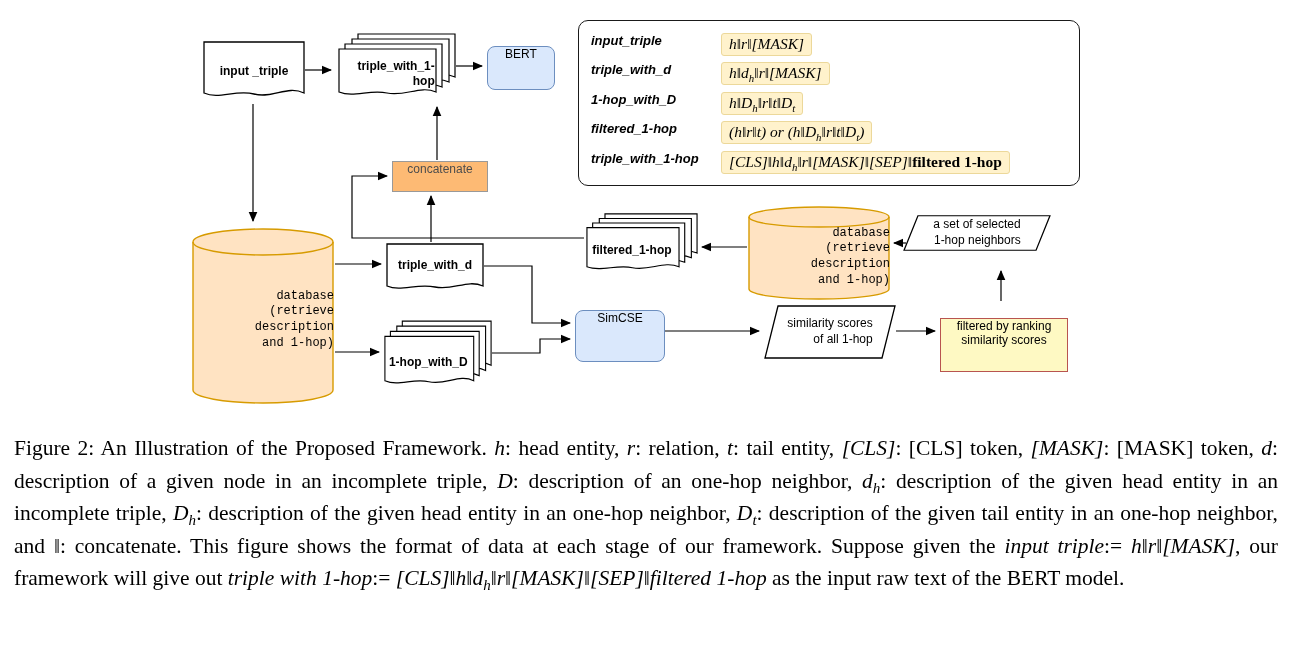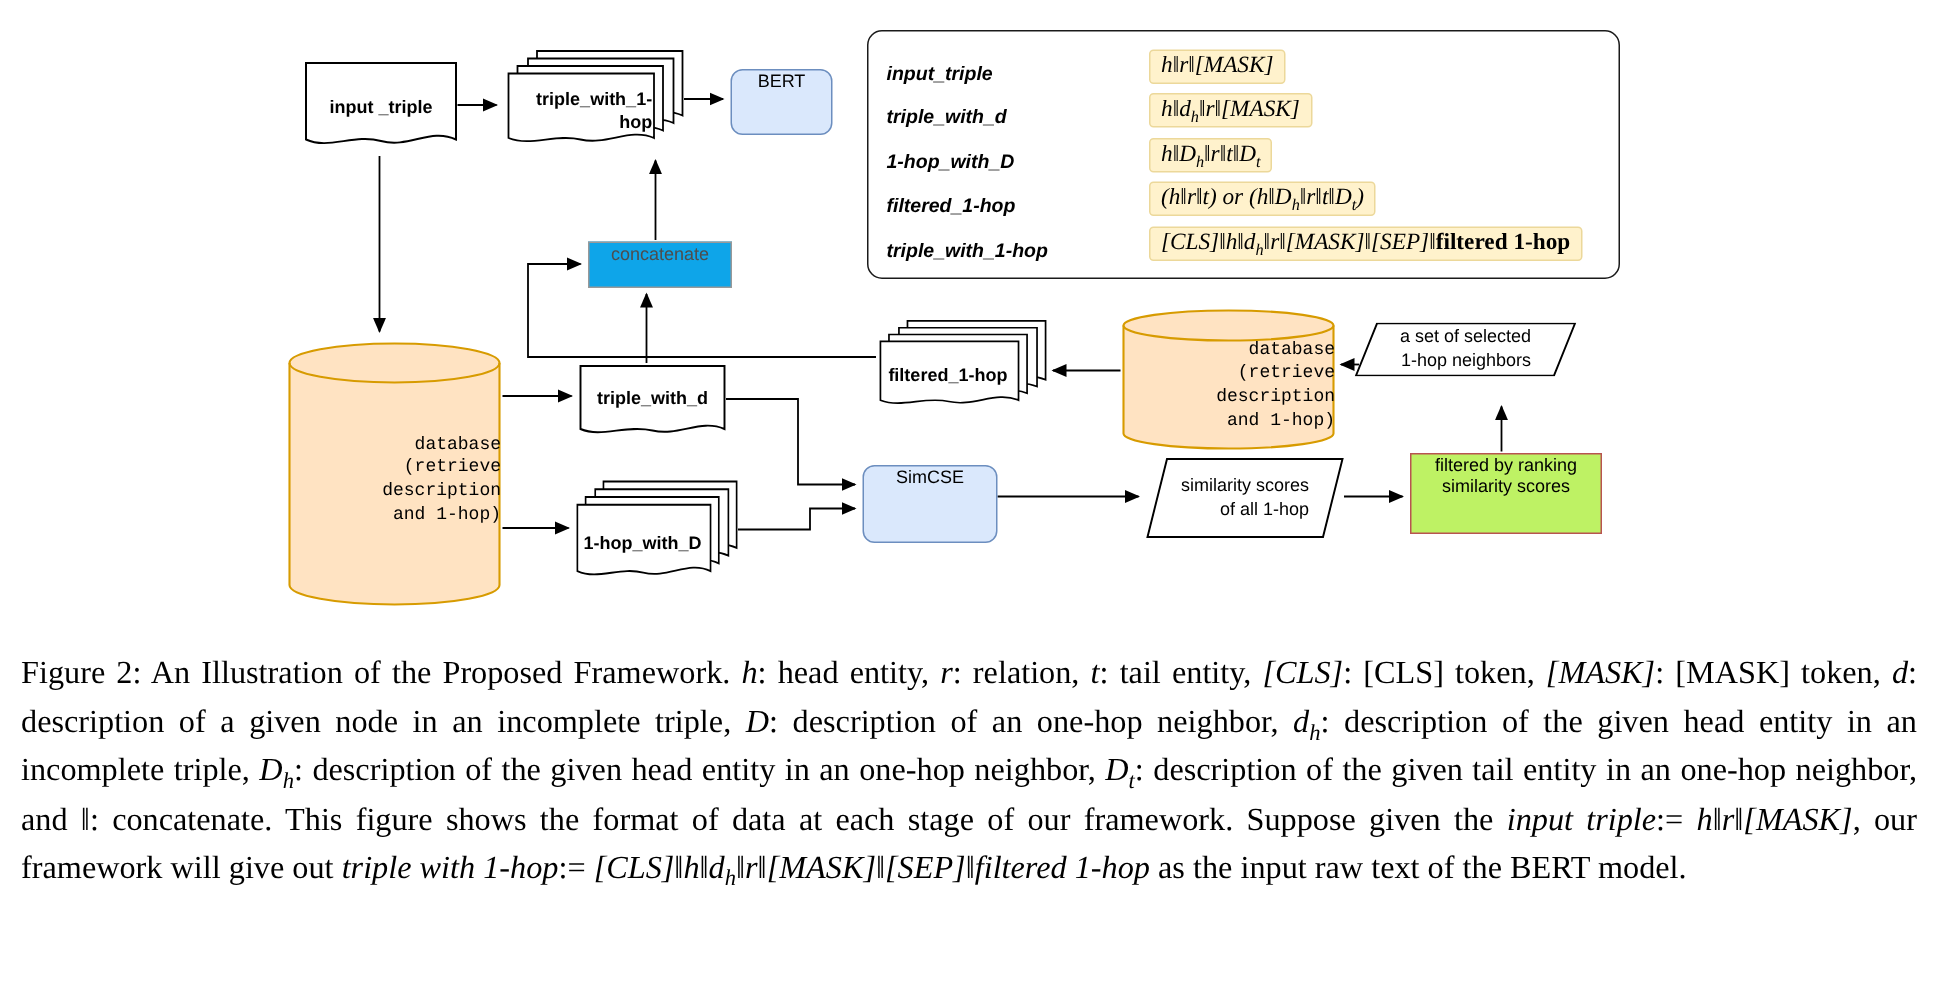--- a/index.html
+++ b/index.html
@@ -8,26 +8,26 @@
   .wires{position:absolute;left:0;top:0;z-index:1;pointer-events:none;}
   .node{position:absolute;z-index:2;}
   .node > svg{position:absolute;inset:0;width:100%;height:100%;}
   .lbl{position:absolute;inset:0;display:flex;align-items:center;justify-content:center;
        text-align:right;font-size:12px;line-height:1.3;white-space:pre-line;z-index:3;}
   .lbl.b{font-weight:700;}
   .lbl.front{left:0;right:18%;top:26%;bottom:4%;}
   .box{position:absolute;z-index:2;box-sizing:border-box;display:flex;align-items:flex-start;
        justify-content:center;text-align:center;font-size:12px;white-space:pre-line;}
   .box.blue{background:#dae8fc;border:1.4px solid #6c8ebf;border-radius:8px;}
-  .box.gray{background:#0ea5e9;border:1.3px solid #999;color:#4d4d4d;}
-  .box.pink{background:#bef264;border:1.4px solid #b85450;}
+  .box.gray{background:#fdba74;border:1.3px solid #999;color:#4d4d4d;}
+  .box.pink{background:#fef9c3;border:1.4px solid #b85450;margin-top:16px;}
   .legend{position:absolute;left:578px;top:20px;width:502px;height:166px;z-index:2;
           border:1.6px solid #1a1a1a;border-radius:10px;background:#fff;box-sizing:border-box;
           display:flex;flex-direction:column;justify-content:space-evenly;padding:5px 12px;}
-  .lrow{display:flex;align-items:flex-end;gap:45px;}
+  .lrow{display:flex;align-items:flex-start;}
   .llabel{flex:0 0 130px;font-style:italic;font-weight:700;font-size:13px;
           font-family:"Liberation Sans",sans-serif;}
   .lchip{background:#fff2cc;border:1px solid #ecd89a;border-radius:3px;padding:1px 7px 2px 7px;
          font-size:15.5px;font-family:"Liberation Serif","DejaVu Serif","DejaVu Sans",serif;}
   .caption{position:absolute;left:14px;top:432px;width:1264px;z-index:2;text-align:justify;
            font-family:"Liberation Serif","DejaVu Serif","DejaVu Sans",serif;
            font-size:21.5px;line-height:32.5px;}
   .it{font-style:italic;}
   .bd{font-weight:700;}
   sub{font-size:0.7em;line-height:0;}

